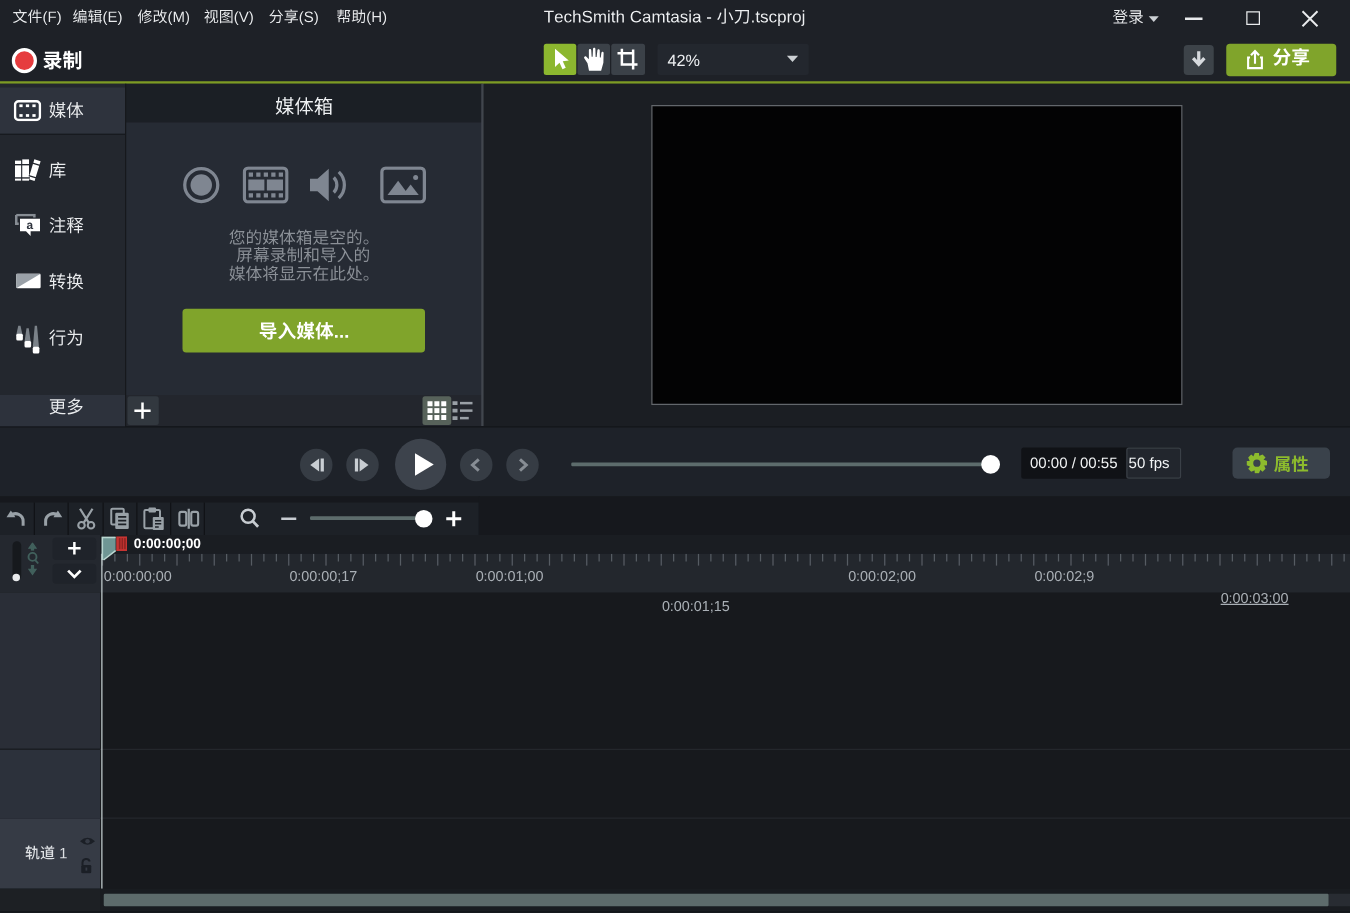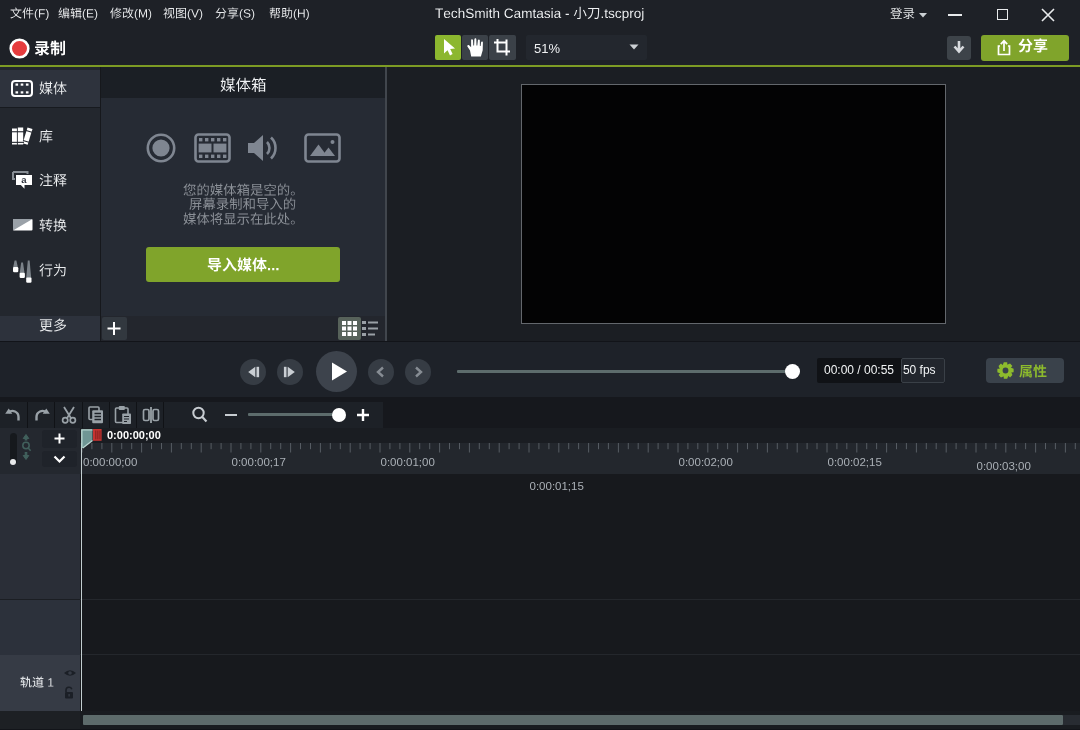--- a/index.html
+++ b/index.html
@@ -90,21 +90,21 @@
     <svg width="26" height="25" viewBox="0 0 26 25">
       <path fill="#fff" d="M9.2 21.5 L8 15.5 L5.4 11.6 C4.8 10.6 6.1 9.5 7.1 10.3 L9.1 12.3 L9.1 5.2 C9.1 3.9 10.9 3.9 11 5.2 L11.3 10.4 L12.1 10.4 L12.4 4.2 C12.5 2.9 14.3 2.9 14.3 4.2 L14.5 10.5 L15.3 10.5 L15.9 5.3 C16 4.1 17.7 4.1 17.8 5.3 L17.9 10.9 L18.6 10.9 L19.1 7.3 C19.3 6.1 20.9 6.3 20.9 7.4 L20.7 15.2 L18.9 21.5 Z"></path>
     </svg>
   </div>
 <div style="position:absolute;left:489px;top:35px;width:27px;height:25px;background:#3b4148;border-radius:2px">
     <svg width="27" height="25">
       <path d="M8.5 4 L8.5 16.5 L21 16.5 M5 7.5 L17.5 7.5 M17.5 4.5 L17.5 20.5" stroke="#fff" stroke-width="2" fill="none"></path>
     </svg>
   </div>
 <div style="position:absolute;left:526px;top:35px;width:121px;height:25px;background:#23272e;border-radius:2px"></div>
-<div style="position:absolute;left:534px;top:41px;font:13px 'Liberation Sans',sans-serif;color:#eef0f2;">51%</div>
+<div style="position:absolute;left:534px;top:41px;font:13px 'Liberation Sans',sans-serif;color:#eef0f2;">42%</div>
 <div style="position:absolute;left:628px;top:43px;width:12px;height:8px;">
     <svg width="12" height="8">
       <path d="M1.5 1.5 L6 6.5 L10.5 1.5 Z" fill="#ccd0d4"></path>
     </svg>
   </div>
 <div style="position:absolute;left:947px;top:36px;width:24px;height:24px;background:#3d4349;border-radius:3px">
     <svg width="24" height="24">
       <path d="M12 5 L12 14 M7.5 10.5 L12 15.5 L16.5 10.5" stroke="#d7dade" stroke-width="2.6" fill="none"></path>
     </svg>
   </div>
@@ -547,22 +547,22 @@
         <rect x="984.9" y="0" width="1" height="9.5"></rect>
         <rect x="994.8" y="0" width="1" height="6.2"></rect>
       </g>
     </svg>
   </div>
 <div style="position:absolute;left:83px;top:455.5px;font:11.5px 'Liberation Sans',sans-serif;color:#aab0b6;">0:00:00;00</div>
 <div style="position:absolute;left:231.5px;top:455.5px;font:11.5px 'Liberation Sans',sans-serif;color:#aab0b6;">0:00:00;17</div>
 <div style="position:absolute;left:380.5px;top:455.5px;font:11.5px 'Liberation Sans',sans-serif;color:#aab0b6;">0:00:01;00</div>
 <div style="position:absolute;left:529.5px;top:480px;font:11.5px 'Liberation Sans',sans-serif;color:#aab0b6;">0:00:01;15</div>
 <div style="position:absolute;left:678.5px;top:455.5px;font:11.5px 'Liberation Sans',sans-serif;color:#aab0b6;">0:00:02;00</div>
-<div style="position:absolute;left:827.5px;top:455.5px;font:11.5px 'Liberation Sans',sans-serif;color:#aab0b6;">0:00:02;15</div>
-<div style="position:absolute;left:976.5px;top:460px;font:11.5px 'Liberation Sans',sans-serif;color:#aab0b6;">0:00:03;00</div>
+<div style="position:absolute;left:827.5px;top:455.5px;font:11.5px 'Liberation Sans',sans-serif;color:#aab0b6;">0:00:02;9</div>
+<div style="position:absolute;left:976.5px;top:473px;font:11.5px 'Liberation Sans',sans-serif;color:#aab0b6;text-decoration:underline;">0:00:03;00</div>
 <div style="position:absolute;left:0px;top:474px;width:80px;height:125px;background:#2a2e37"></div>
 <div style="position:absolute;left:0px;top:600px;width:80px;height:55px;background:#2c313b"></div>
 <div style="position:absolute;left:0px;top:655px;width:80px;height:56px;background:#363b45"></div>
 <div style="position:absolute;left:0px;top:599px;width:80px;height:1px;background:#1b1e23"></div>
 <div style="position:absolute;left:80px;top:599px;width:1000px;height:1px;background:#24272c"></div>
 <div style="position:absolute;left:80px;top:654px;width:1000px;height:1px;background:#24272c"></div>
 <div style="position:absolute;left:18px;top:676.0px;line-height:0;">
     <svg width="38.0" height="16" viewBox="0 0 38.0 16">
       <path fill="#dde0e3" d="M2.9 6.7C3.0 6.6 3.4 6.5 3.9 6.5H5.1V8.0C4.1 8.2 3.2 8.4 2.4 8.5L2.7 9.6L5.1 9.1V11.5H6.2V8.9L7.7 8.6L7.6 7.6L6.2 7.9V6.5H7.5V5.5H6.2V3.7H5.1V5.5H4.0C4.3 4.7 4.7 3.8 5.0 2.9H7.5V1.8H5.4C5.5 1.4 5.6 1.0 5.7 0.6L4.5 0.4C4.4 0.9 4.3 1.3 4.2 1.8H2.5V2.9H3.9C3.6 3.7 3.3 4.4 3.2 4.7C3.0 5.2 2.8 5.6 2.5 5.7C2.7 6.0 2.9 6.5 2.9 6.7ZM7.7 2.8V3.9H8.9C8.9 6.0 8.7 8.8 7.0 10.9C7.3 11.1 7.6 11.4 7.8 11.6C9.6 9.3 9.9 6.2 10.0 3.9H11.0V10.1C11.0 11.1 11.4 11.3 12.0 11.3H12.5C13.4 11.3 13.6 10.8 13.7 9.2C13.4 9.1 13.0 8.9 12.7 8.7C12.7 10.0 12.7 10.4 12.5 10.4H12.3C12.1 10.4 12.0 10.3 12.0 10.0V2.8H10.0V0.5H8.9V2.8Z M14.7 1.4C15.3 2.1 16.0 2.9 16.4 3.5L17.3 2.9C16.9 2.3 16.2 1.5 15.5 0.9ZM19.7 6.2H23.3V7.0H19.7ZM19.7 7.8H23.3V8.7H19.7ZM19.7 4.6H23.3V5.4H19.7ZM18.6 3.8V9.5H24.5V3.8H21.6C21.8 3.5 21.9 3.2 22.0 2.9H25.4V2.0H23.3C23.5 1.6 23.8 1.2 24.1 0.7L23.0 0.4C22.8 0.9 22.4 1.5 22.1 2.0H20.0L20.7 1.7C20.5 1.3 20.2 0.8 19.8 0.4L18.9 0.8C19.2 1.1 19.4 1.6 19.6 2.0H17.7V2.9H20.8C20.7 3.2 20.6 3.5 20.6 3.8ZM17.2 4.7H14.6V5.8H16.1V9.3C15.6 9.5 15.0 10.0 14.4 10.6L15.1 11.5C15.7 10.8 16.3 10.1 16.7 10.1C17.0 10.1 17.4 10.5 17.9 10.8C18.8 11.2 19.8 11.4 21.3 11.4C22.4 11.4 24.5 11.3 25.3 11.2C25.3 10.9 25.5 10.4 25.6 10.1C24.4 10.3 22.6 10.4 21.3 10.4C20.0 10.4 18.9 10.3 18.1 9.9C17.7 9.6 17.5 9.4 17.2 9.3Z M30.2 10.6V9.7H32.3V3.3L30.5 4.6V3.6L32.4 2.3H33.4V9.7H35.4V10.6Z"></path>
     </svg>

